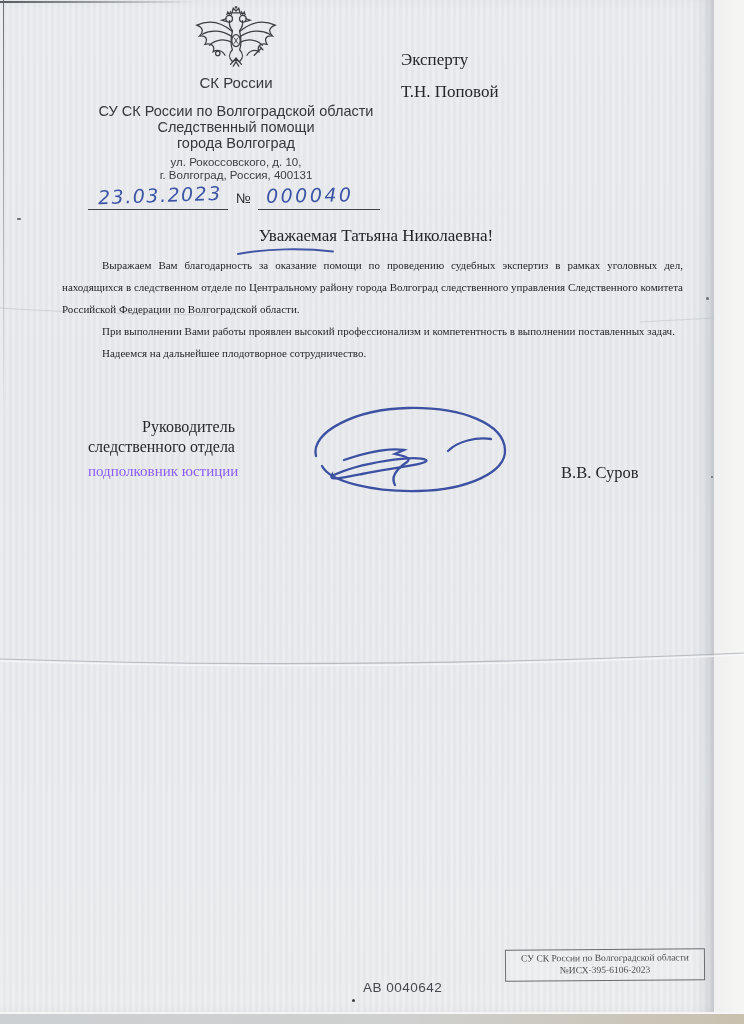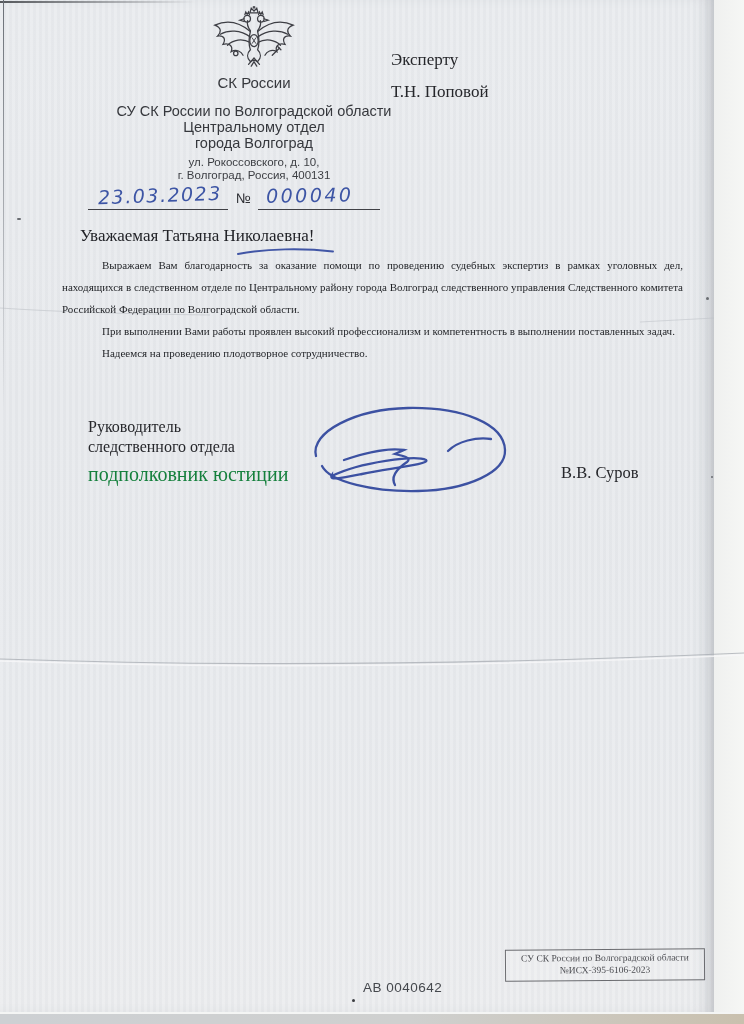--- a/index.html
+++ b/index.html
@@ -26,47 +26,47 @@
   .scanner-bottom{position:absolute;left:0;top:1012px;width:744px;height:12px;
     background:linear-gradient(90deg,#cdd0d3 0%,#cfd0cf 55%,#c9c0ae 100%);
     border-top:2px solid #f4f5f4;}
   
   .edge-top{position:absolute;left:0;top:1px;width:195px;height:2px;background:linear-gradient(90deg,#55585c,rgba(85,88,92,0));}
   .edge-left{position:absolute;left:3px;top:0;width:1px;height:412px;background:linear-gradient(180deg,#6a6f76,rgba(106,111,118,0));}
   .speck{position:absolute;background:#6a6d72;border-radius:50%;}
   
   .crease-svg{position:absolute;left:0;top:0;pointer-events:none;}
   
-  .letterhead{position:absolute;left:78px;top:6px;width:352px;text-align:center;
+  .letterhead{position:absolute;left:60px;top:6px;width:352px;text-align:center;
     font-family:"Liberation Sans", sans-serif;color:#36383d;}
   .emblem{display:block;margin:0 auto;}
   .agency-short{margin-top:6px;font-size:15px;}
   .org-lines{margin-top:12px;font-size:14.5px;line-height:16px;}
   .addr-lines{margin-top:5px;font-size:11.5px;line-height:13px;color:#3c3e43;}
   
   .datenum{position:absolute;left:88px;top:184px;width:300px;height:30px;
     font-family:"Liberation Sans", sans-serif;}
   .hand{font-family:"DejaVu Sans", sans-serif;font-style:italic;color:#3d55a5;}
   .date-hand{position:absolute;left:10px;top:0px;font-size:19px;letter-spacing:1.5px;transform:rotate(-2deg);}
   .date-line{position:absolute;left:0px;top:25px;width:140px;height:1px;background:#3f4045;}
   .num-sign{position:absolute;left:148px;top:6px;font-size:14px;color:#2e2f34;}
   .num-hand{position:absolute;left:178px;top:0px;font-size:19px;letter-spacing:2.5px;transform:rotate(-1deg);}
   .num-line{position:absolute;left:170px;top:25px;width:122px;height:1px;background:#3f4045;}
   
-  .recipient{position:absolute;left:391px;top:44px;font-size:17px;color:#26272b;line-height:32px;}
+  .recipient{position:absolute;left:401px;top:44px;font-size:17px;color:#26272b;line-height:32px;}
   
-  .salutation{position:absolute;left:80px;top:226px;width:620px;text-align:left;
+  .salutation{position:absolute;left:66px;top:226px;width:620px;text-align:center;
     font-size:17px;color:#222328;}
   .pen-underline{position:absolute;left:236px;top:247px;}
   .bodytext{position:absolute;left:62px;top:254px;width:621px;font-size:11px;
     line-height:22px;color:#1f2125;text-align:justify;}
   .bodytext p{margin:0;text-indent:40px;}
   
-  .sig-title{position:absolute;left:88px;top:417px;font-size:16px;line-height:20px;color:#26272b;}
-  .sig-rank{position:absolute;left:88px;top:463px;font-size:20px;color:#15803d;}
+  .sig-title{position:absolute;left:88px;top:417px;font-size:16px;line-height:20px;color:#26272b;text-align:right;}
+  .sig-rank{position:absolute;left:88px;top:463px;font-size:15px;color:#8b5cf6;}
   .signature-svg{position:absolute;left:298px;top:402px;}
   .signer{position:absolute;left:561px;top:463px;font-size:16.5px;color:#26272b;font-family:Liberation Serif, serif;}
   
   .stamp{position:absolute;left:505px;top:949px;width:190px;padding:3px 4px 4px;
     border:1px solid #6b6c70;text-align:center;color:#4a4b50;transform:rotate(-.4deg);
     font-size:9.5px;line-height:11.5px;background:rgba(255,255,255,.12);}
   
   .serial{position:absolute;left:319px;top:980px;font-family:"Liberation Sans", sans-serif;
     font-size:13.5px;letter-spacing:.5px;color:#45484d;margin-left:44px;}
 </style>
@@ -124,21 +124,21 @@
         <circle cx="30" cy="52" r="2.4"></circle>
         <path d="M70 54 L78 46 M76 44.5 L79.5 48"></path>
 
         <ellipse cx="50" cy="38" rx="4.6" ry="6.6" fill="#e9ebee"></ellipse>
         <path d="M48 35 L52 41 M52 35 L48 41" stroke-width="1"></path>
       </g>
     </svg>
     <div class="agency-short">СК России</div>
     <div class="org-lines">
       <div>СУ СК России по Волгоградской области</div>
-      <div>Центральному отдел</div>
+      <div>Следственный помощи</div>
       <div>города Волгоград</div>
     </div>
     <div class="addr-lines">
       <div>ул. Рокоссовского, д. 10,</div>
       <div>г. Волгоград, Россия, 400131</div>
     </div>
   </div>
 
   <div class="datenum">
     <span class="hand date-hand">23.03.2023</span>
@@ -154,21 +154,21 @@
   </div>
 
   <div class="salutation">Уважаемая Татьяна Николаевна!</div>
   <svg class="pen-underline" width="100" height="10">
     <path d="M2 7 C30 1.5 68 1 97 4.5" stroke="#4156a6" stroke-width="2" fill="none" stroke-linecap="round"></path>
   </svg>
 
   <div class="bodytext">
     <p>Выражаем Вам благодарность за оказание помощи по проведению судебных экспертиз в рамках уголовных дел, находящихся в следственном отделе по Центральному району города Волгоград следственного управления Следственного комитета Российской Федерации по Волгоградской области.</p>
     <p>При выполнении Вами работы проявлен высокий профессионализм и компетентность в выполнении поставленных задач.</p>
-    <p>Надеемся на проведению плодотворное сотрудничество.</p>
+    <p>Надеемся на дальнейшее плодотворное сотрудничество.</p>
   </div>
 
   <div class="sig-title">
     <div>Руководитель</div>
     <div>следственного отдела</div>
   </div>
   <div class="sig-rank">подполковник юстиции</div>
 
   <svg class="signature-svg" width="240" height="100" viewBox="0 0 240 100">
     <g stroke="#3c51a2" stroke-width="2.3" fill="none" stroke-linecap="round">

